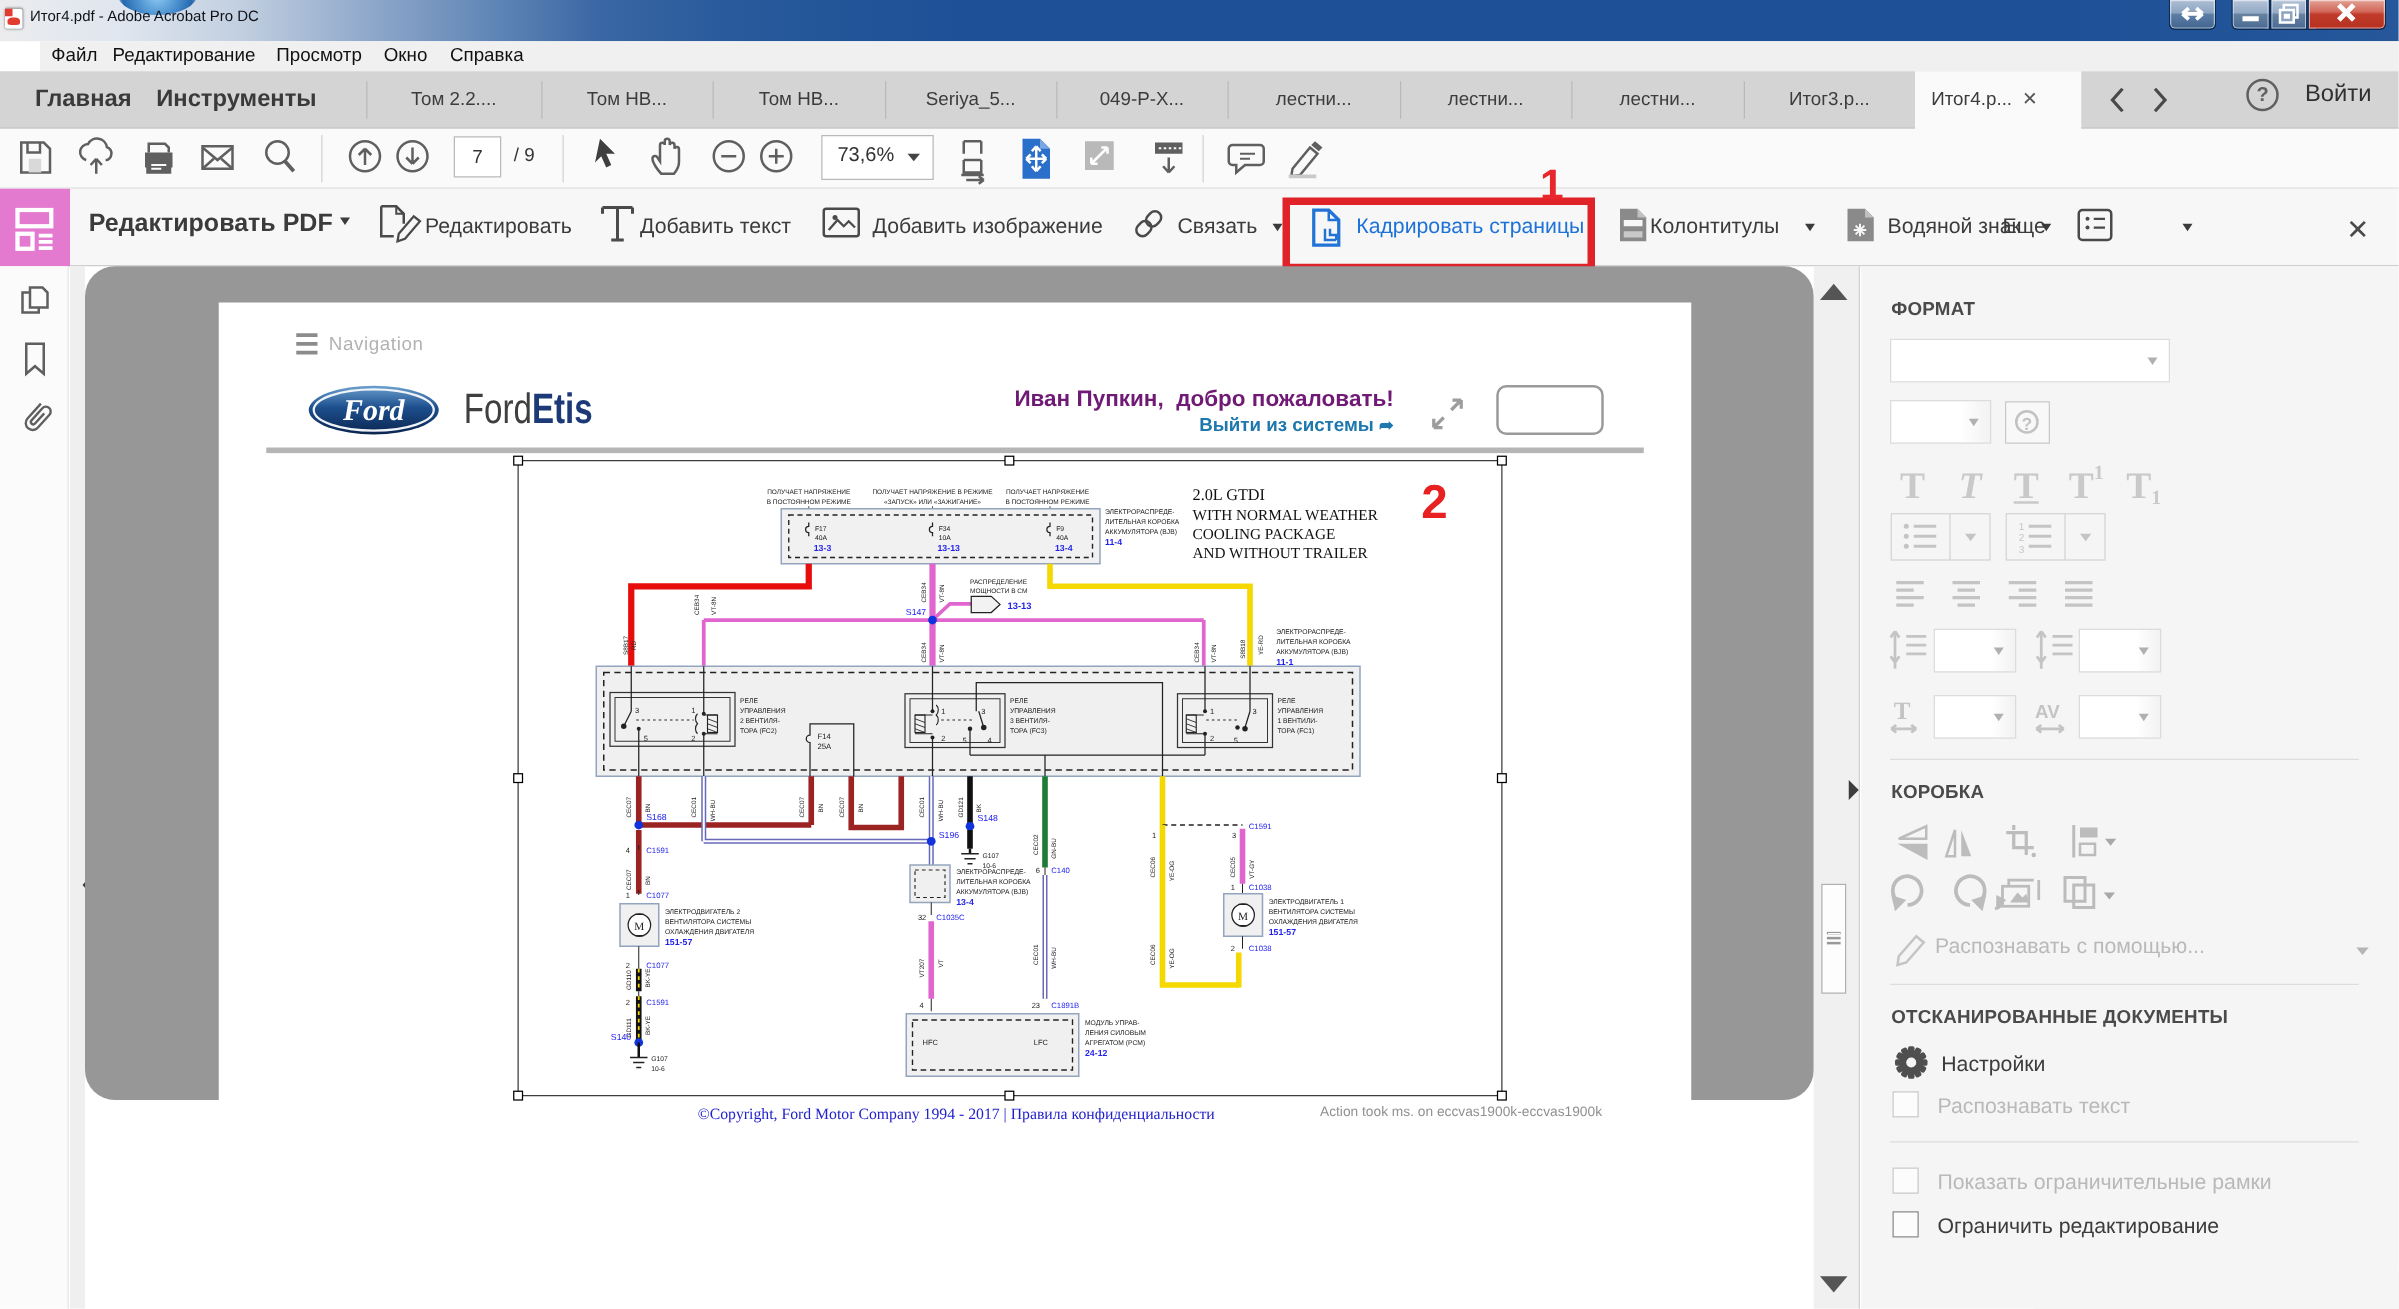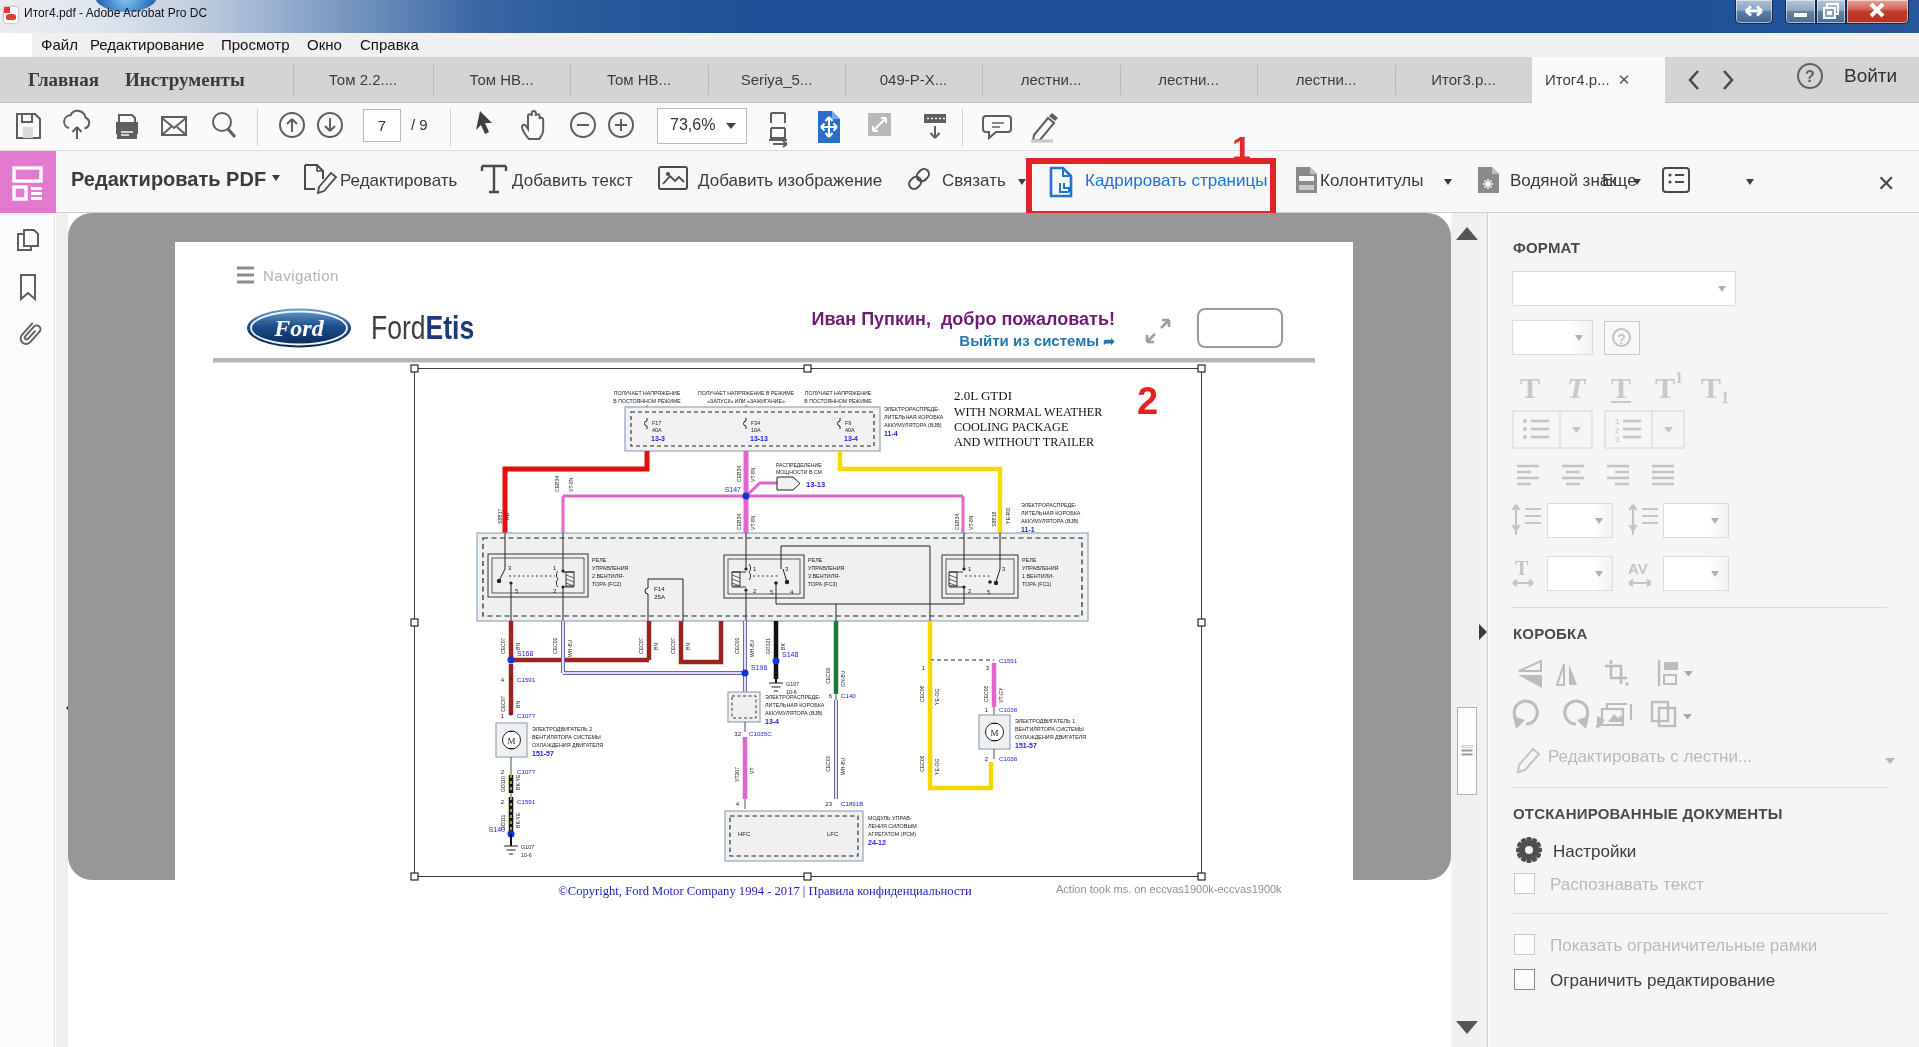--- a/index.html
+++ b/index.html
@@ -25,21 +25,21 @@
 #wb-close { left:1846px; width:63px; border-radius:0 0 5px 0; background:linear-gradient(#e2a195 0%,#d2685a 40%,#c03b2b 50%,#b7301f 100%); }
 
 
 #menubar { left:0; top:33px; width:1919px; height:24px; background:#f0f0f0;margin-left:32px; }
 .menuitem { position:absolute; top:3px; font-size:15px; color:#111; }
 
 
 #tabbar { left:0; top:57px; width:1919px; height:46px; background:#d4d4d4; border-bottom:1px solid #c2c2c2; }
 .tabsep { position:absolute; top:8px; height:30px; width:1px; background:#b9b9b9; }
 .dtab { position:absolute; top:0; height:46px; font-size:15px; color:#3c3c3c; text-align:center; line-height:46px; overflow:hidden; }
-.maintab { position:absolute; top:0; height:46px; font-size:19px; font-weight:bold; color:#3a3a3a; line-height:46px;font-family:Liberation Serif, serif; }
+.maintab { position:absolute; top:0; height:46px; font-size:19px; font-weight:bold; color:#3a3a3a; line-height:46px; }
 #activetab { position:absolute; left:1532px; top:0; width:133px; height:47px; background:#fafafa; font-size:15px; color:#3c3c3c; line-height:46px; text-align:left; padding-left:13px; }
 #activetab .x { font-size:15px; color:#555; margin-left:8px; font-weight:normal; }
 #qcircle { position:absolute; left:1797px; top:63px; width:26px; height:26px; border:2px solid #606060; border-radius:50%; color:#606060; font-size:16px; font-weight:bold; text-align:center; line-height:23px; }
 #login { position:absolute; left:1844px; top:65px; font-size:19px; color:#303030; }
 
 
 #toolbar1 { left:0; top:103px; width:1919px; height:48px; background:#fafafa; border-bottom:1px solid #dcdcdc; }
 .tsep { position:absolute; top:5px; height:38px; width:1px; background:#d2d2d2; }
 #pagebox { position:absolute; left:363px; top:6px; width:38px; height:33px; background:#fff; border:1px solid #b9b9b9; font-size:15px; color:#333; text-align:center; line-height:32px; }
 #pagecount { position:absolute; left:411px; top:13px; font-size:15px; color:#333; }
@@ -809,21 +809,21 @@
           </g>
         <g transform="rotate(90)">
             <rect x="-2.6" y="-13" width="5.2" height="26" rx="1.5"></rect>
           </g>
         <g transform="rotate(150)">
             <rect x="-2.6" y="-13" width="5.2" height="26" rx="1.5"></rect>
           </g>
         <circle r="4" fill="#f5f5f5"></circle>
       </g>
     </svg>
-    <div class="ptxt" style="left:59px;top:534px">Редактировать с лестни...</div>
+    <div class="ptxt" style="left:59px;top:534px">Распознавать с помощью...</div>
     <div class="pdiv" style="top:394px"></div>
     <div class="ph" style="left:24px;top:412px">КОРОБКА</div>
     <div class="wbox" style="left:58px;top:290px;width:66px;height:35px;background:linear-gradient(to right,#fff 70%,#f2f2f2)">
         <span class="wa"></span>
       </div>
     <div class="wbox" style="left:174px;top:290px;width:66px;height:35px;background:linear-gradient(to right,#fff 70%,#f2f2f2)">
         <span class="wa"></span>
       </div>
     <div class="wbox" style="left:58px;top:343px;width:66px;height:35px;background:linear-gradient(to right,#fff 70%,#f2f2f2)">
         <span class="wa"></span>

